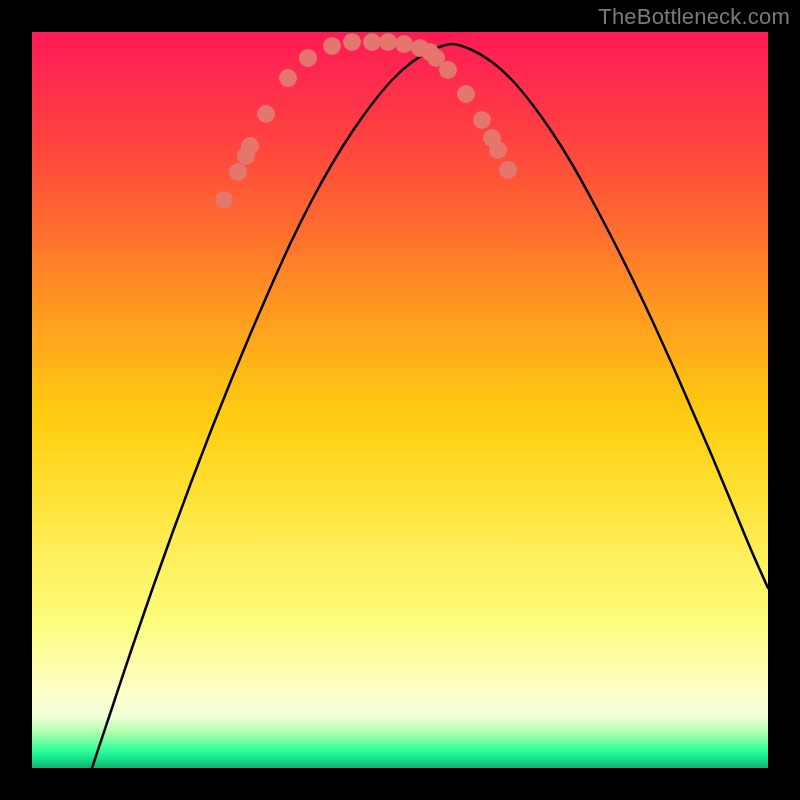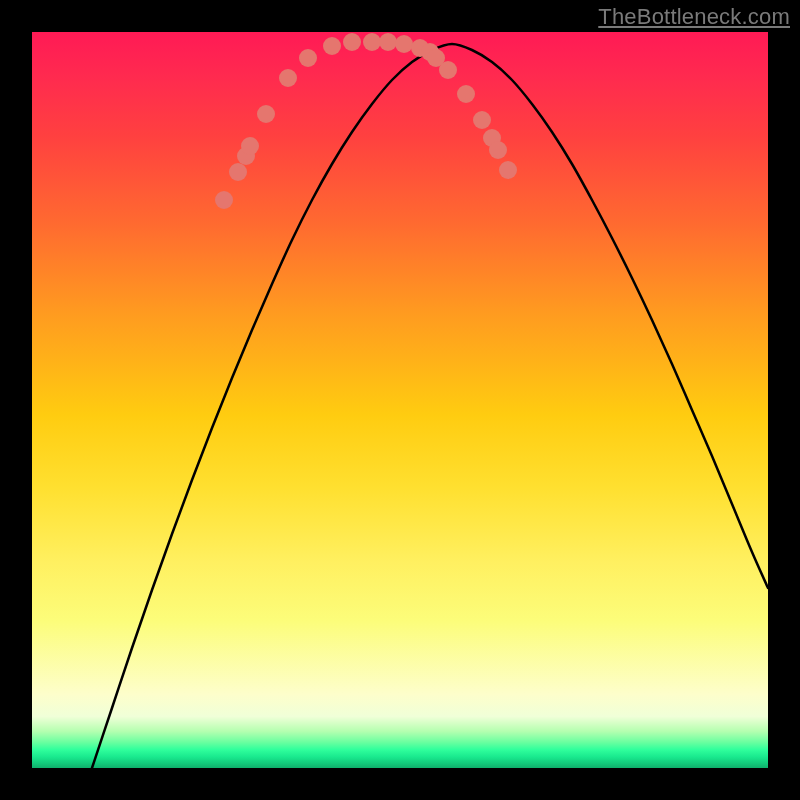--- a/index.html
+++ b/index.html
@@ -52,21 +52,20 @@
     );
   }
   .watermark {
     position: absolute;
     top: 4px;
     right: 10px;
     color: #7a7a7a;
     font-size: 22px;
     letter-spacing: 0.2px;
     font-weight: 500;
-    text-decoration: underline;
   }
   svg {
     position: absolute;
     inset: 0;
   }
 </style>
 </head>
 <body>
 
 <div class="frame">

